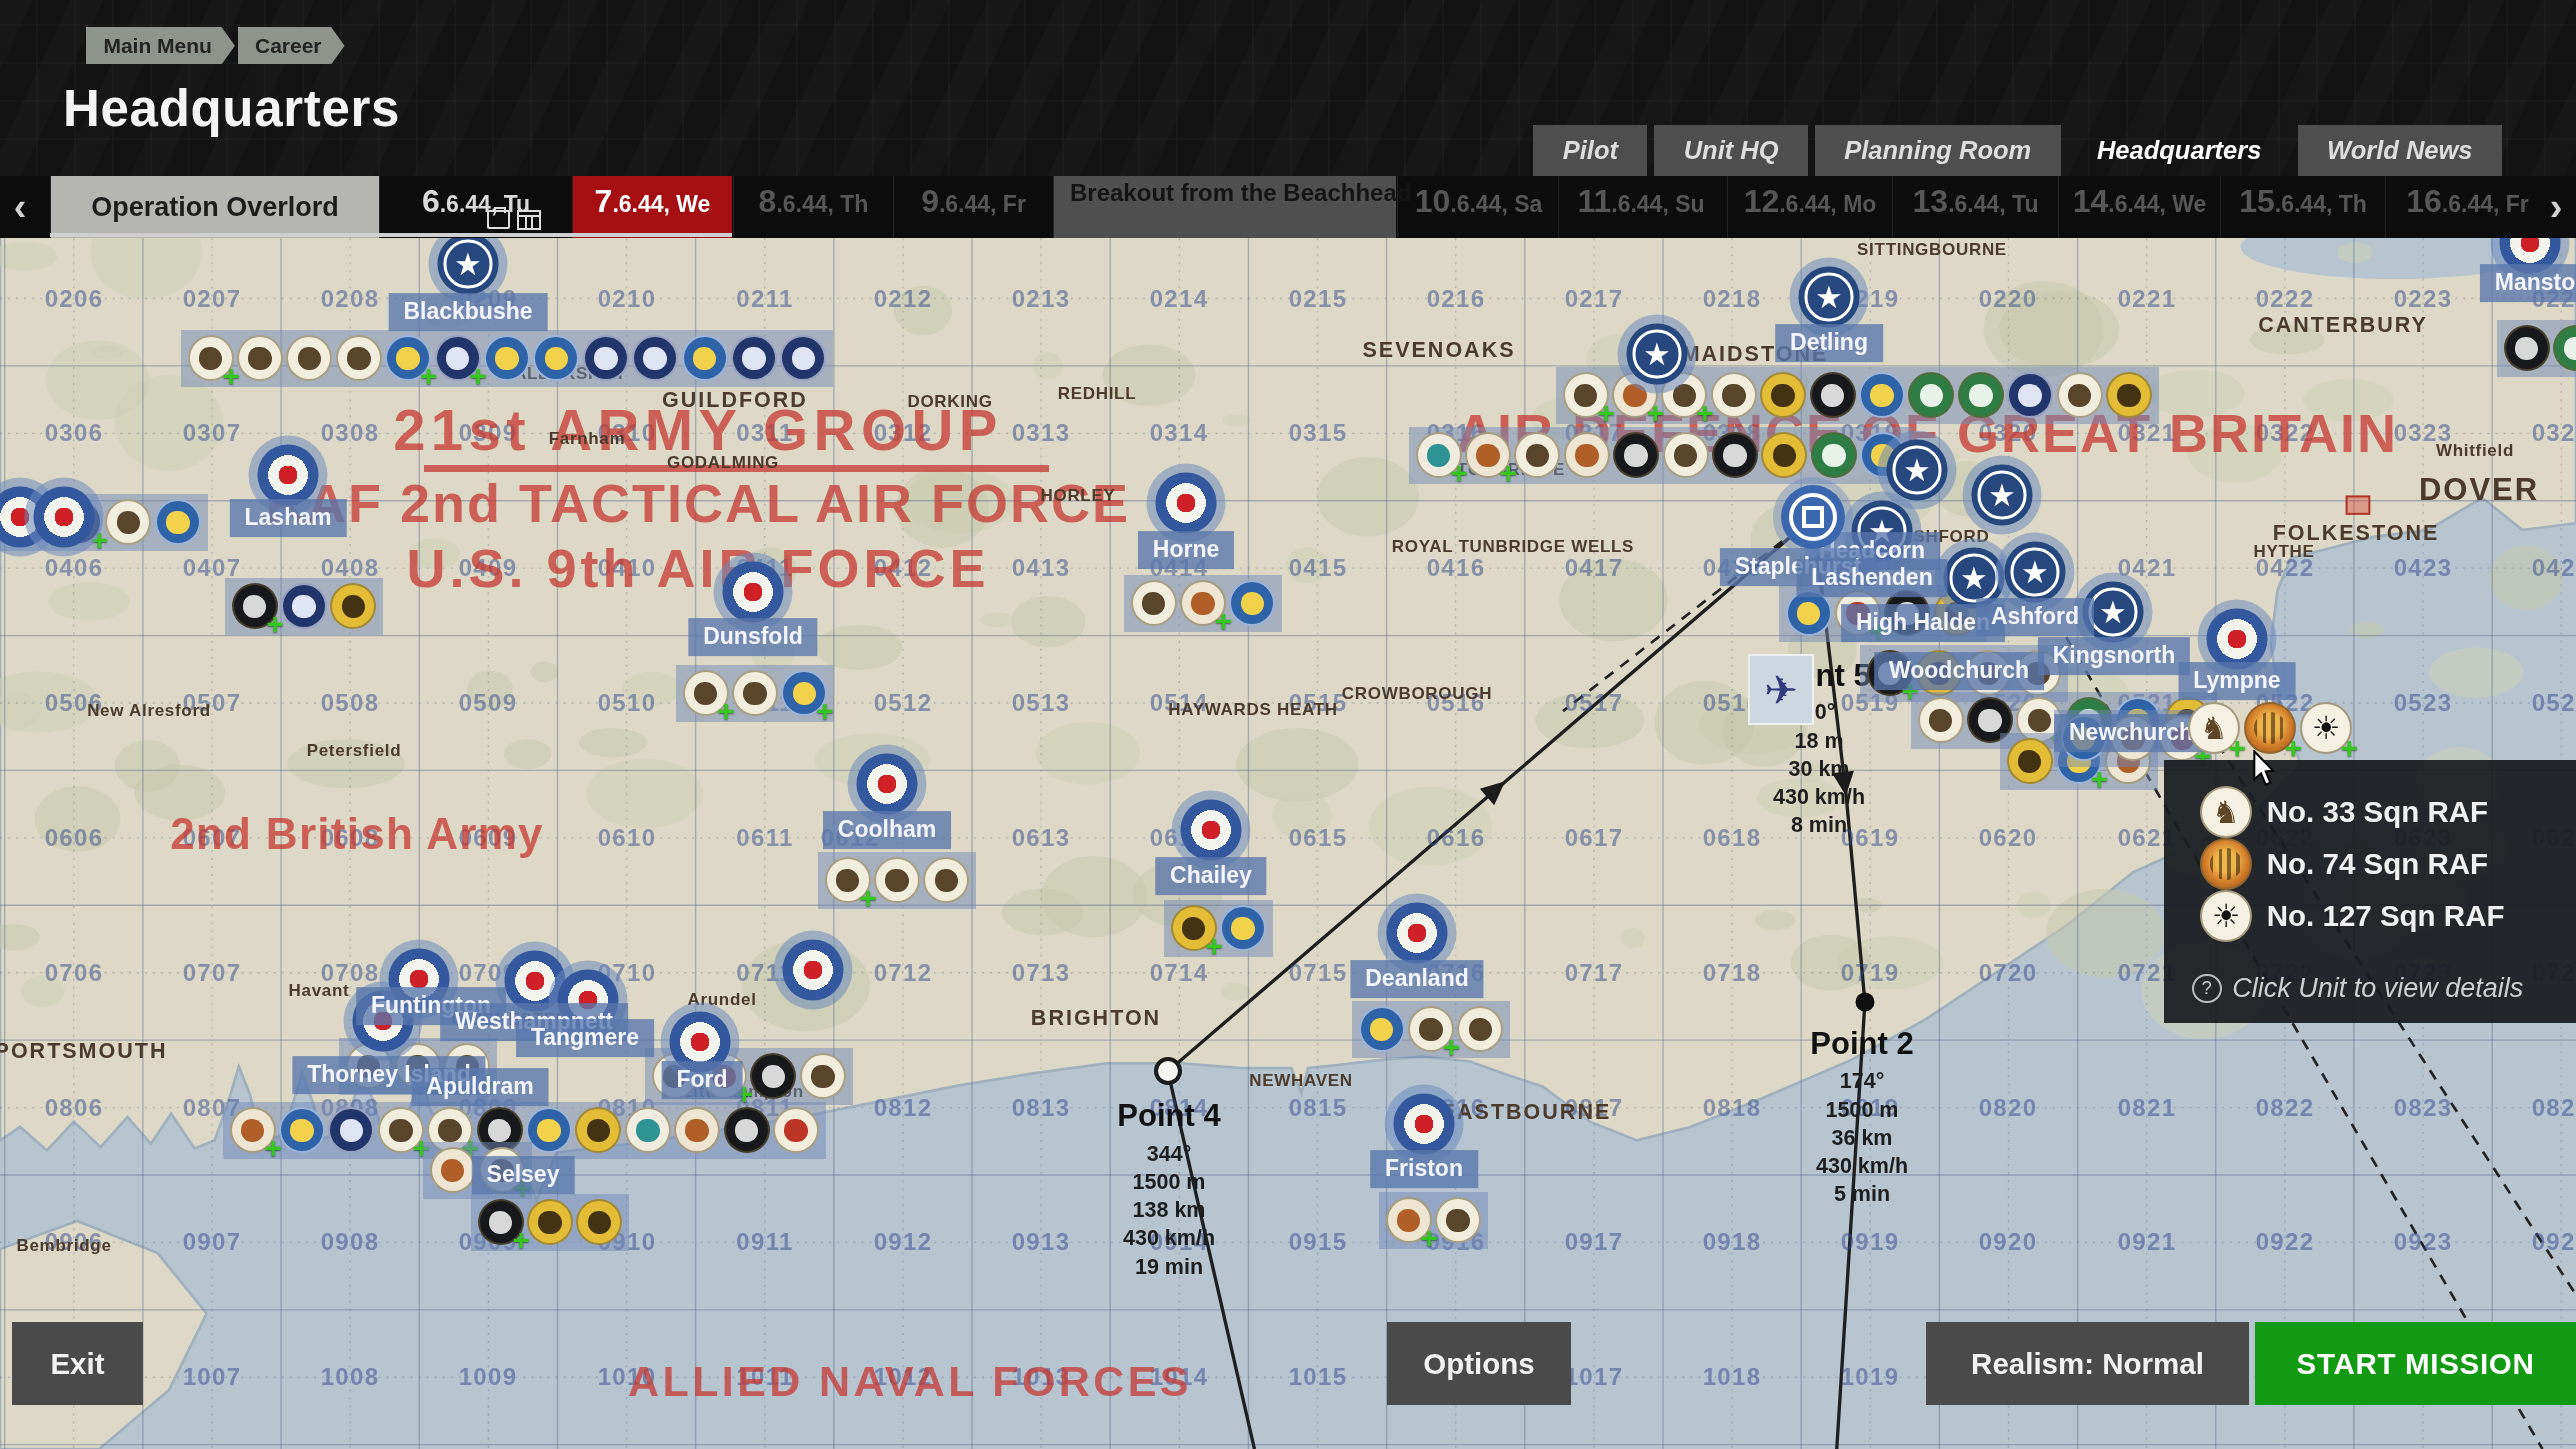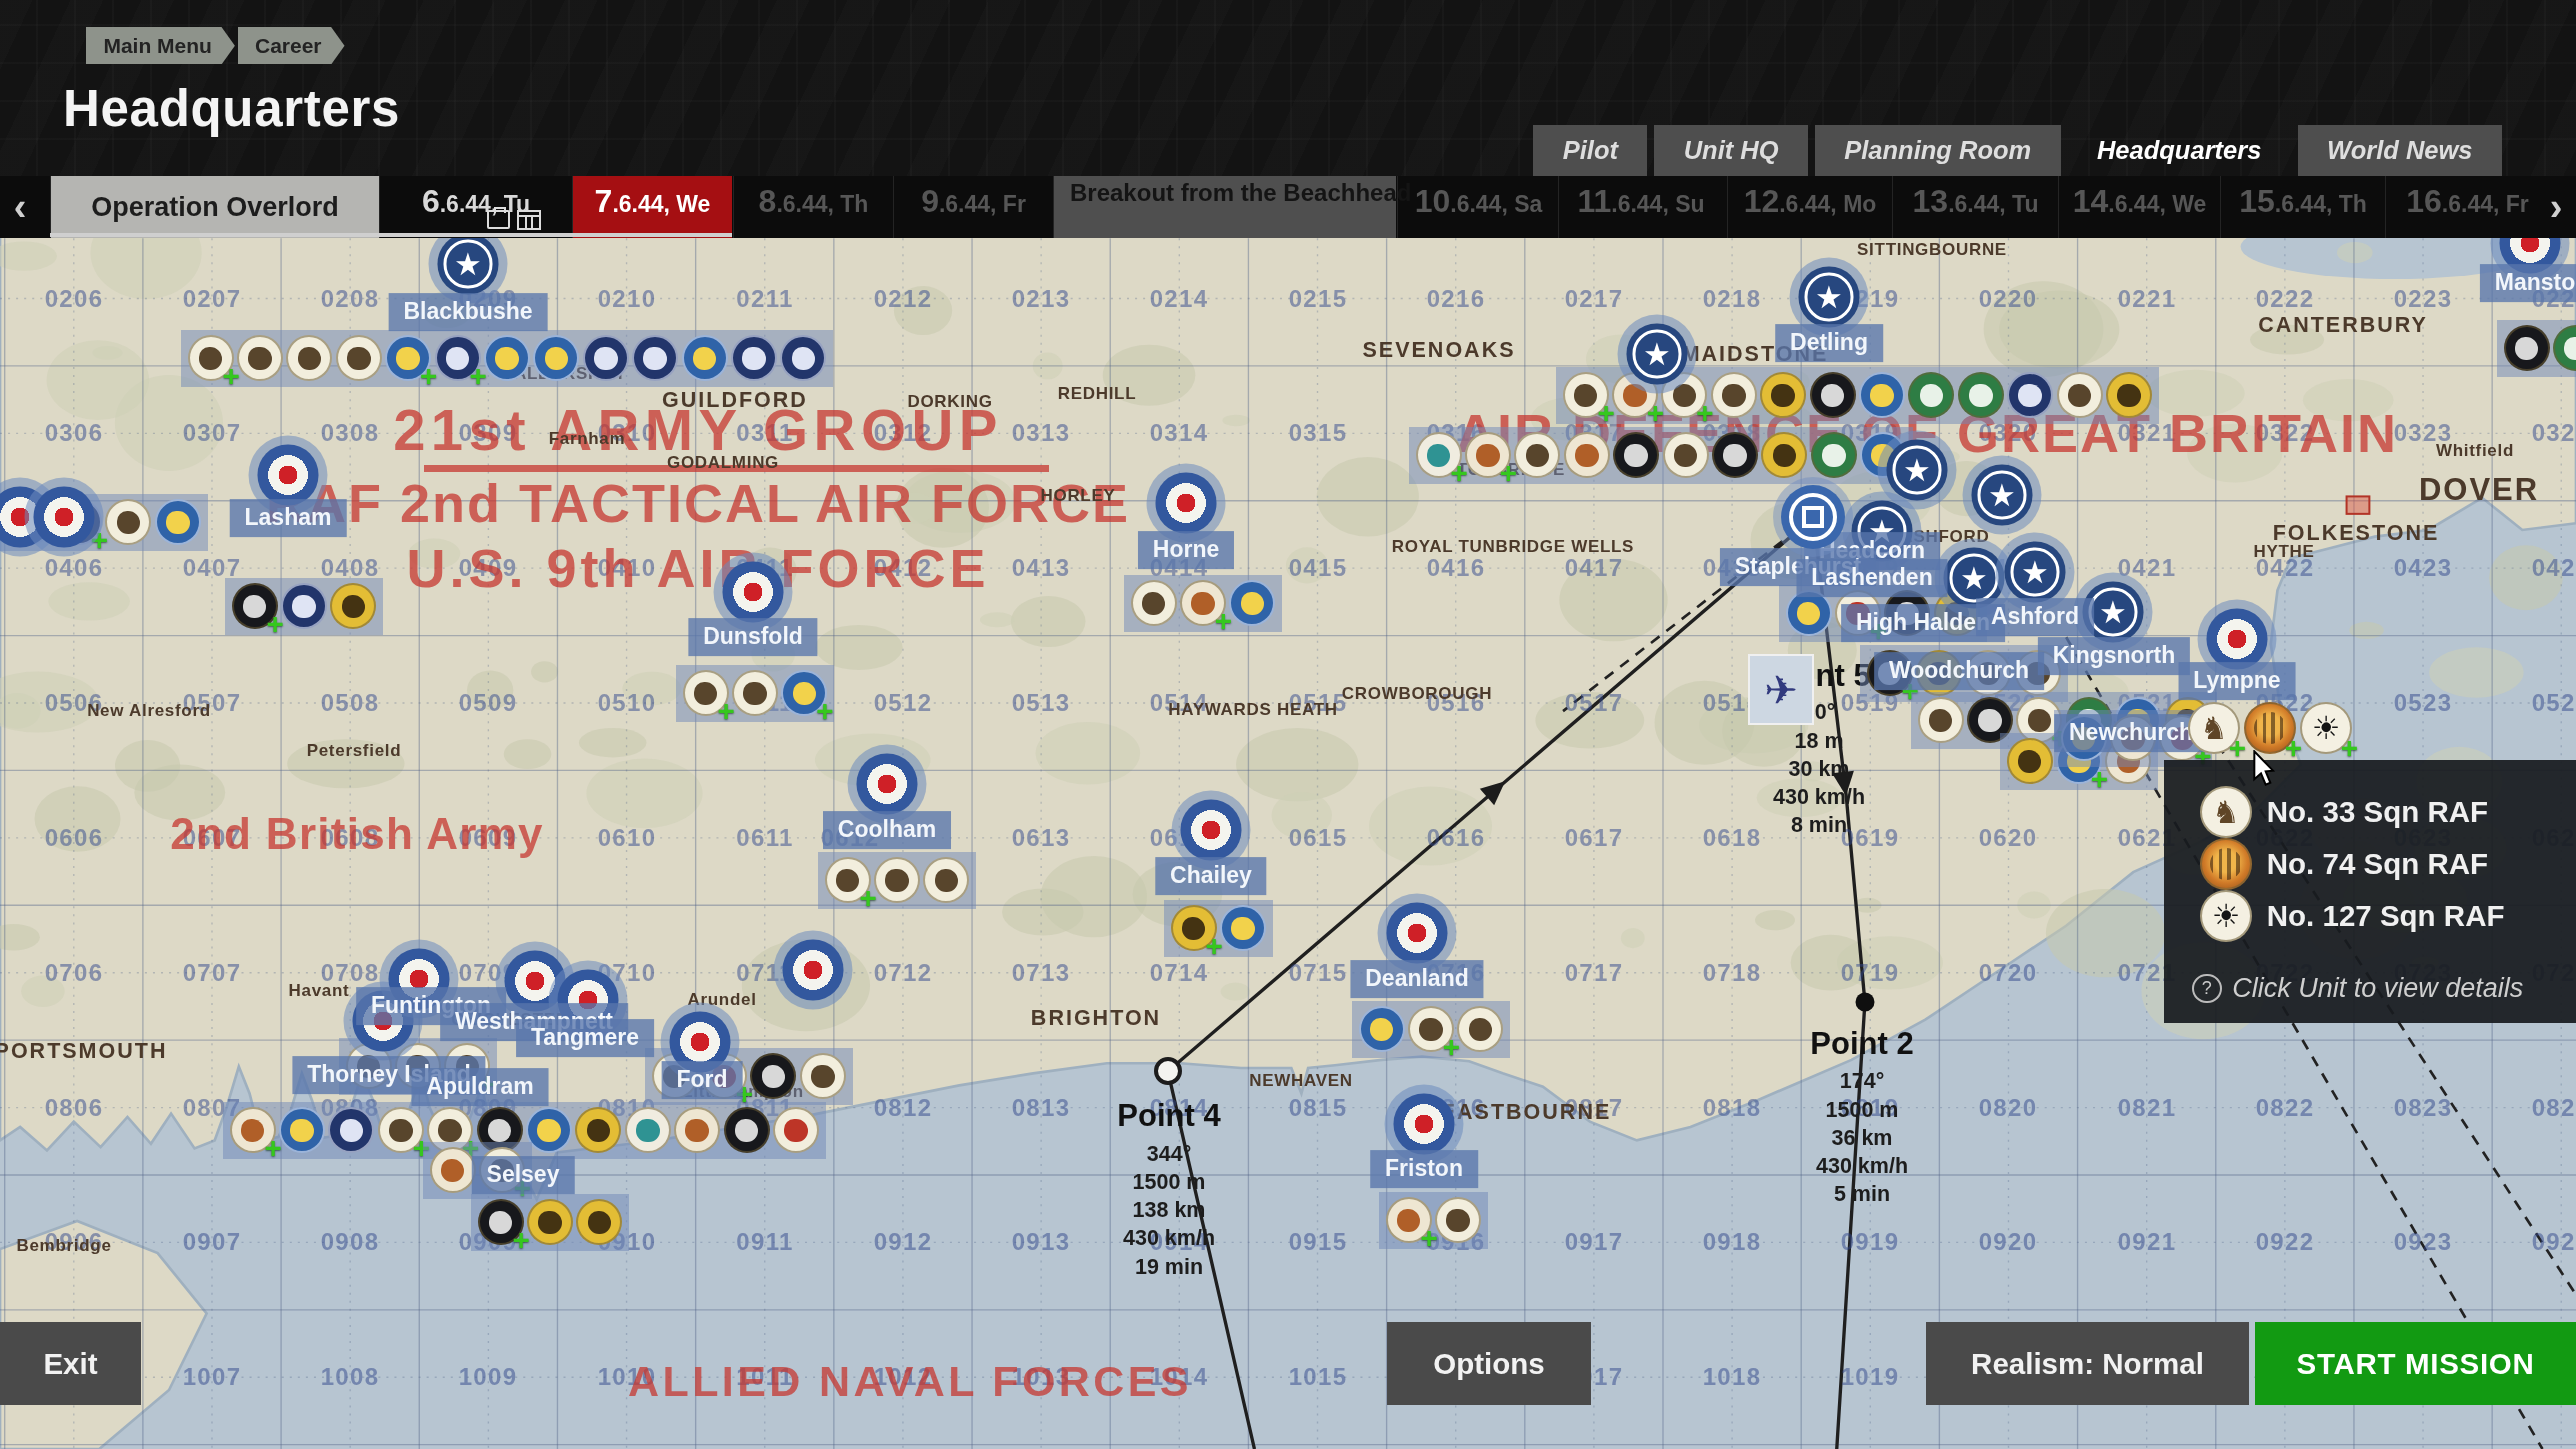--- a/index.html
+++ b/index.html
@@ -927,18 +927,18 @@
       </div>
       <div class="unit-row" style="top: 131px;">
         <div class="sq spider">☀</div>
         <div class="nm">No. 127 Sqn RAF</div>
       </div>
     </div>
 
   <svg id="cursor" width="36" height="40" style="left: 2253px; top: 750px;" viewBox="0 0 54 60">
     <polygon points="2,2 2,44 12,35 19,52 26,49 19,32 30,31" fill="#fff" stroke="#000" stroke-width="3"></polygon>
   </svg>
-<div class="bbtn" style="left: 0px; width: 141px;">Exit</div>
-    <div class="bbtn" style="left: 1387px; width: 204px;">Options</div>
+<div class="bbtn" style="left: 12px; width: 131px;">Exit</div>
+    <div class="bbtn" style="left: 1387px; width: 184px;">Options</div>
     <div class="bbtn" style="left: 1926px; width: 323px;">Realism: Normal</div>
     <div class="bbtn green" style="left: 2255px; width: 321px;">START MISSION</div>
   </div>
 
 
 </body></html>

